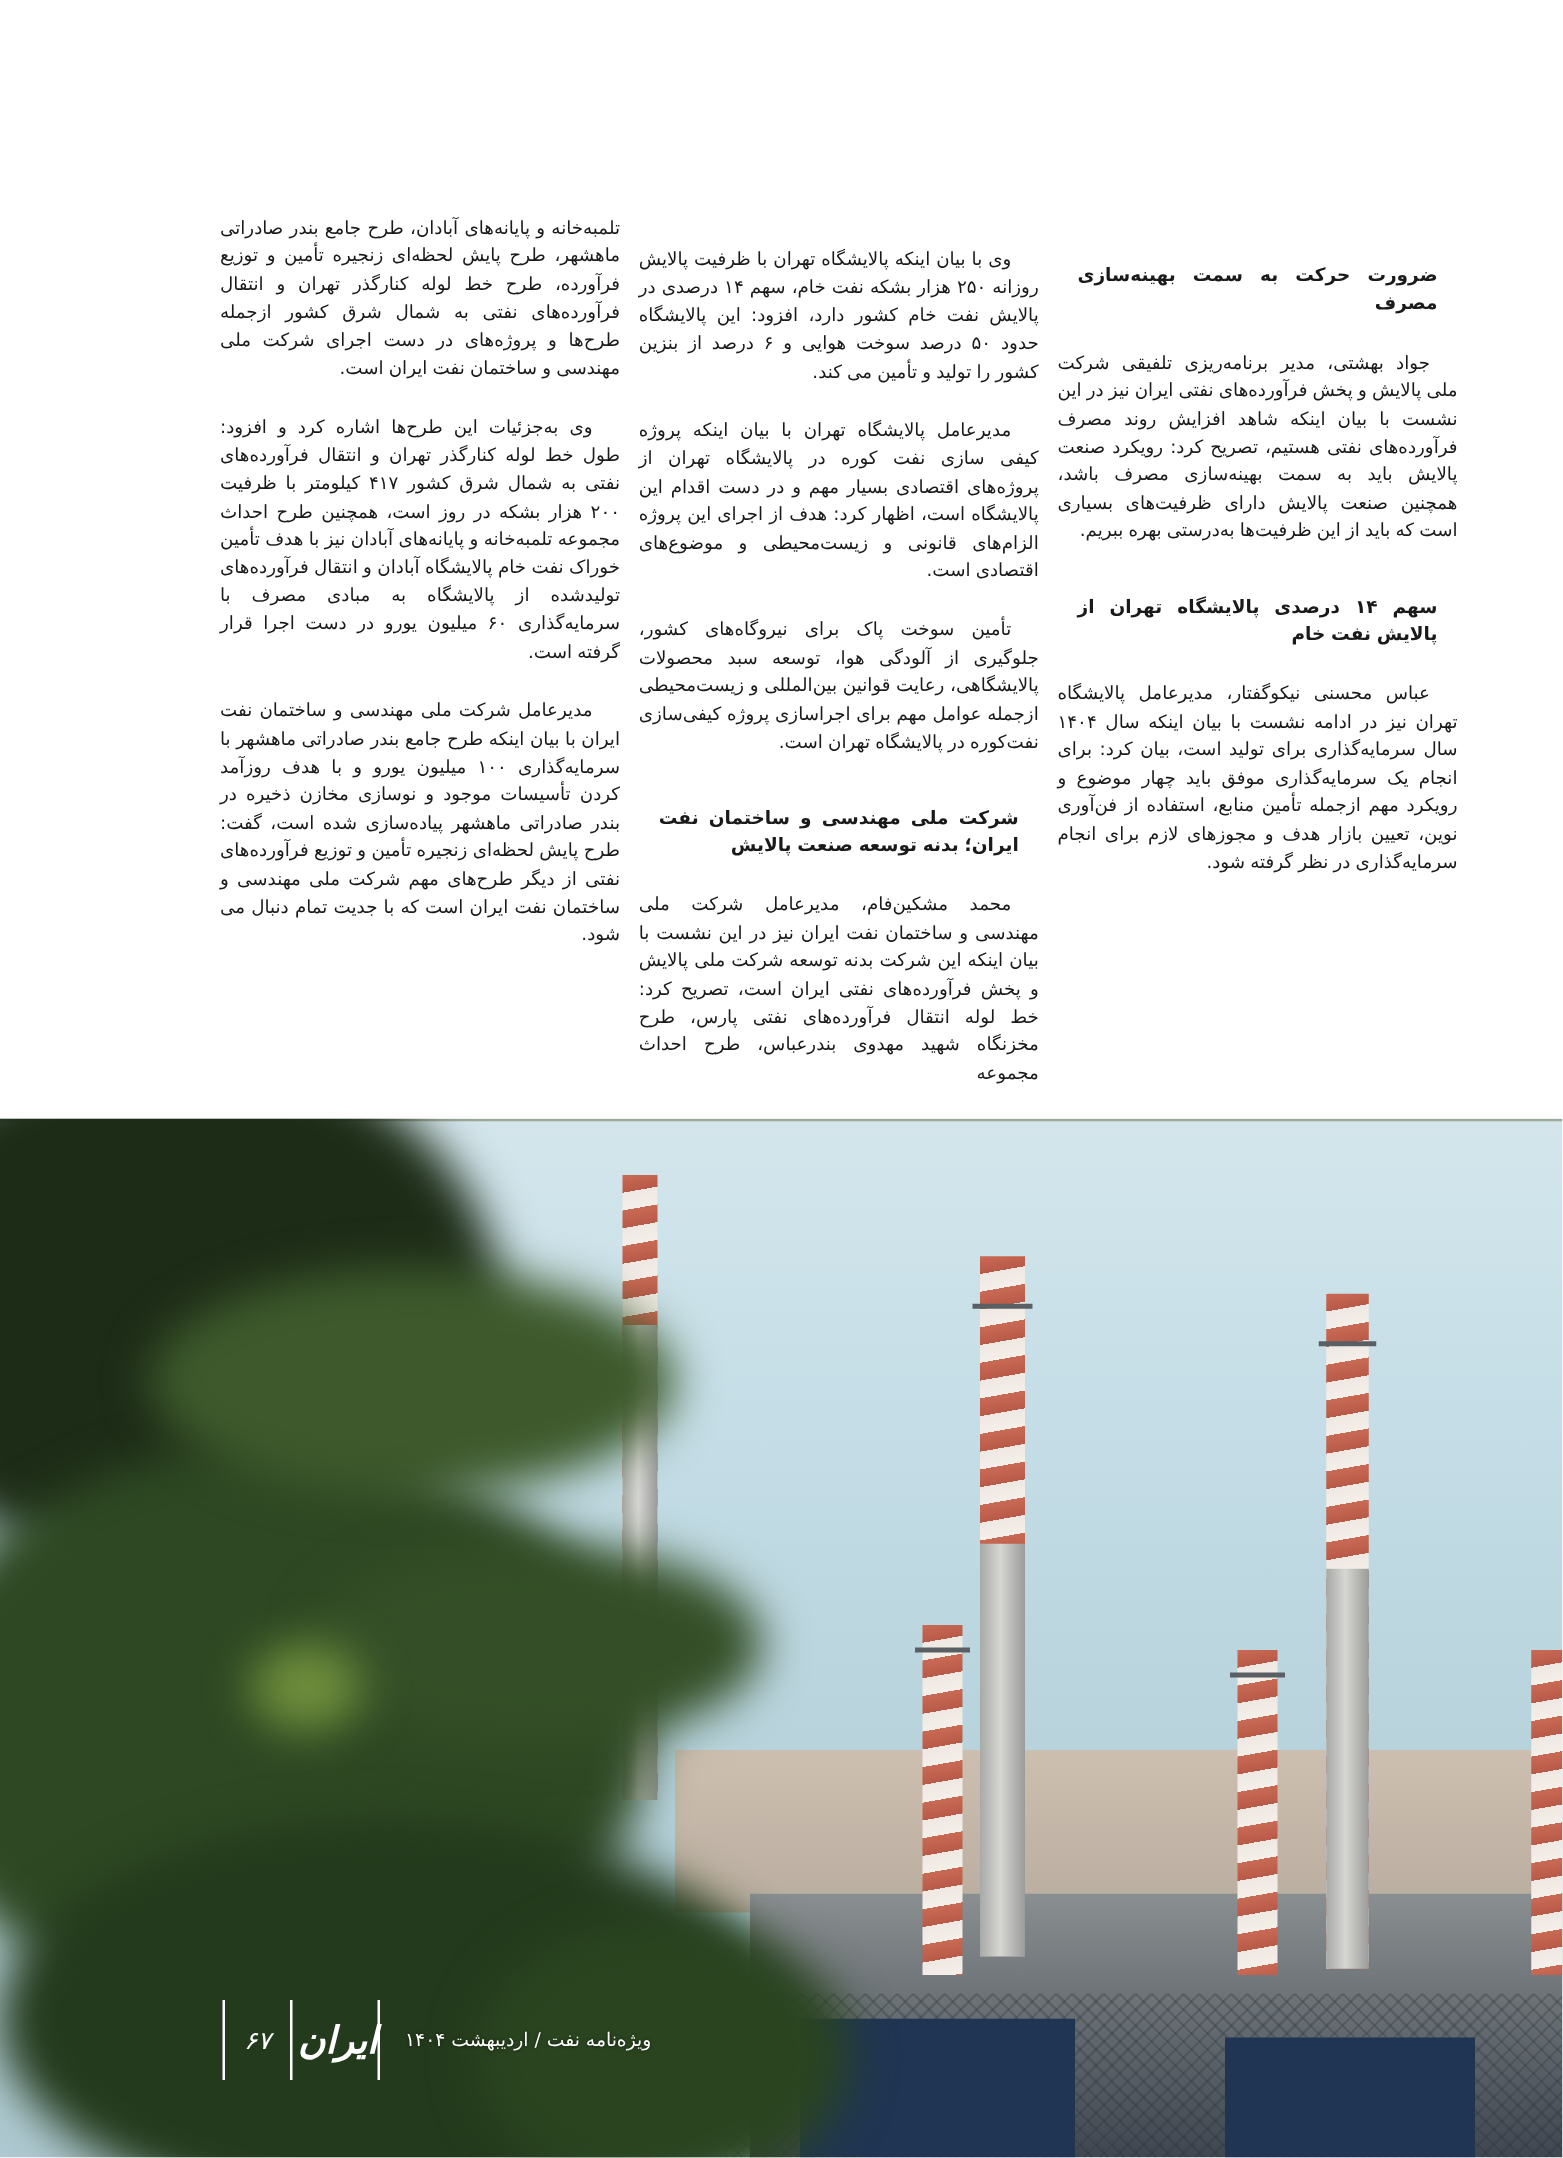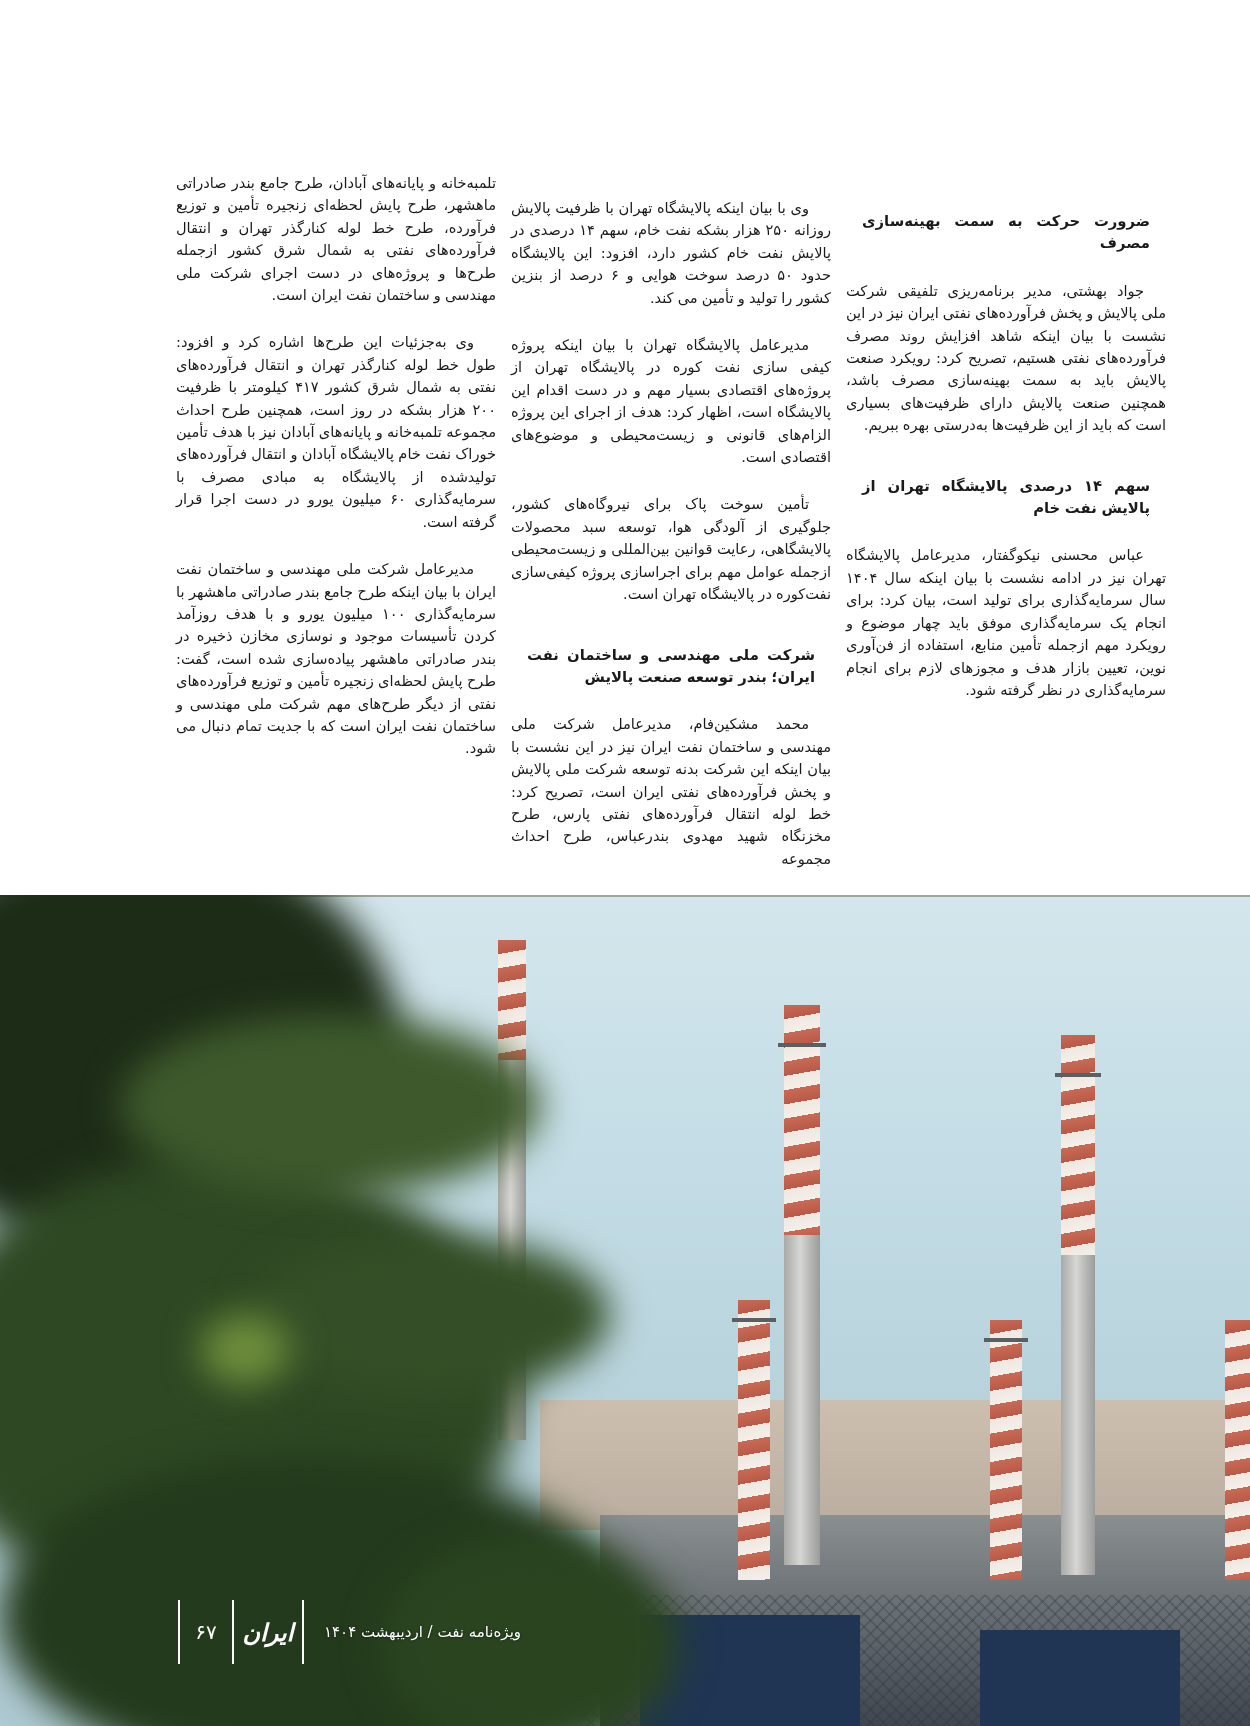--- a/index.html
+++ b/index.html
@@ -74,23 +74,24 @@
 
   
   .footer {
     position: absolute; top: 1600px; left: 178px; height: 64px; width: 360px;
     display: flex; align-items: center; direction: ltr;
   }
   .footer .rule { width: 2px; height: 64px; background: #ffffff; flex: none; }
   .footer .page-num {
     width: 52px; text-align: center; color: #fff; font-size: 20px;
     font-family: "DejaVu Sans", sans-serif;
+    font-style: italic;
   }
   .footer .logo {
-    width: 68px; text-align: center; color: #fff; font-size: 24px; font-weight: bold;
+    width: 68px; color: #fff; font-size: 30px; font-weight: bold;
     font-family: "DejaVu Serif", serif; font-style: italic; direction: rtl;
   }
   .footer .issue {
     padding-left: 20px; color: #fff; font-size: 15px; direction: rtl; white-space: nowrap;
     text-shadow: 0 0 3px rgba(0,0,0,0.6);
   }
 </style>
 </head>
 <body>
 
@@ -100,21 +101,21 @@
     <p class="indent">جواد بهشتی، مدیر برنامه‌ریزی تلفیقی شرکت ملی پالایش و پخش فرآورده‌های نفتی ایران نیز در این نشست با بیان اینکه شاهد افزایش روند مصرف فرآورده‌های نفتی هستیم، تصریح کرد: رویکرد صنعت پالایش باید به سمت بهینه‌سازی مصرف باشد، همچنین صنعت پالایش دارای ظرفیت‌های بسیاری است که باید از این ظرفیت‌ها به‌درستی بهره ببریم.</p>
     <div class="gap"></div>
     <h3>سهم ۱۴ درصدی پالایشگاه تهران از پالایش نفت خام</h3>
     <p class="indent">عباس محسنی نیکوگفتار، مدیرعامل پالایشگاه تهران نیز در ادامه نشست با بیان اینکه سال ۱۴۰۴ سال سرمایه‌گذاری برای تولید است، بیان کرد: برای انجام یک سرمایه‌گذاری موفق باید چهار موضوع و رویکرد مهم ازجمله تأمین منابع، استفاده از فن‌آوری نوین، تعیین بازار هدف و مجوزهای لازم برای انجام سرمایه‌گذاری در نظر گرفته شود.</p>
   </div>
 <div class="col col-middle" id="col-middle">
     <p class="indent">وی با بیان اینکه پالایشگاه تهران با ظرفیت پالایش روزانه ۲۵۰ هزار بشکه نفت خام، سهم ۱۴ درصدی در پالایش نفت خام کشور دارد، افزود: این پالایشگاه حدود ۵۰ درصد سوخت هوایی و ۶ درصد از بنزین کشور را تولید و تأمین می کند.</p>
     <p class="indent">مدیرعامل پالایشگاه تهران با بیان اینکه پروژه کیفی سازی نفت کوره در پالایشگاه تهران از پروژه‌های اقتصادی بسیار مهم و در دست اقدام این پالایشگاه است، اظهار کرد: هدف از اجرای این پروژه الزام‌های قانونی و زیست‌محیطی و موضوع‌های اقتصادی است.</p>
     <p class="indent">تأمین سوخت پاک برای نیروگاه‌های کشور، جلوگیری از آلودگی هوا، توسعه سبد محصولات پالایشگاهی، رعایت قوانین بین‌المللی و زیست‌محیطی ازجمله عوامل مهم برای اجراسازی پروژه کیفی‌سازی نفت‌کوره در پالایشگاه تهران است.</p>
     <div class="gap"></div>
-    <h3>شرکت ملی مهندسی و ساختمان نفت ایران؛ بندر توسعه صنعت پالایش</h3>
+    <h3>شرکت ملی مهندسی و ساختمان نفت ایران؛ بدنه توسعه صنعت پالایش</h3>
     <p class="indent">محمد مشکین‌فام، مدیرعامل شرکت ملی مهندسی و ساختمان نفت ایران نیز در این نشست با بیان اینکه این شرکت بدنه توسعه شرکت ملی پالایش و پخش فرآورده‌های نفتی ایران است، تصریح کرد: خط لوله انتقال فرآورده‌های نفتی پارس، طرح مخزنگاه شهید مهدوی بندرعباس، طرح احداث مجموعه</p>
   </div>
 <div class="col col-left" id="col-left">
     <p>تلمبه‌خانه و پایانه‌های آبادان، طرح جامع بندر صادراتی ماهشهر، طرح پایش لحظه‌ای زنجیره تأمین و توزیع فرآورده، طرح خط لوله کنارگذر تهران و انتقال فرآورده‌های نفتی به شمال شرق کشور ازجمله طرح‌ها و پروژه‌های در دست اجرای شرکت ملی مهندسی و ساختمان نفت ایران است.</p>
     <p class="indent">وی به‌جزئیات این طرح‌ها اشاره کرد و افزود: طول خط لوله کنارگذر تهران و انتقال فرآورده‌های نفتی به شمال شرق کشور ۴۱۷ کیلومتر با ظرفیت ۲۰۰ هزار بشکه در روز است، همچنین طرح احداث مجموعه تلمبه‌خانه و پایانه‌های آبادان نیز با هدف تأمین خوراک نفت خام پالایشگاه آبادان و انتقال فرآورده‌های تولیدشده از پالایشگاه به مبادی مصرف با سرمایه‌گذاری ۶۰ میلیون یورو در دست اجرا قرار گرفته است.</p>
     <p class="indent">مدیرعامل شرکت ملی مهندسی و ساختمان نفت ایران با بیان اینکه طرح جامع بندر صادراتی ماهشهر با سرمایه‌گذاری ۱۰۰ میلیون یورو و با هدف روزآمد کردن تأسیسات موجود و نوسازی مخازن ذخیره در بندر صادراتی ماهشهر پیاده‌سازی شده است، گفت: طرح پایش لحظه‌ای زنجیره تأمین و توزیع فرآورده‌های نفتی از دیگر طرح‌های مهم شرکت ملی مهندسی و ساختمان نفت ایران است که با جدیت تمام دنبال می شود.</p>
   </div>
 
 <div class="photo">
   <div class="sky-edge"></div>

